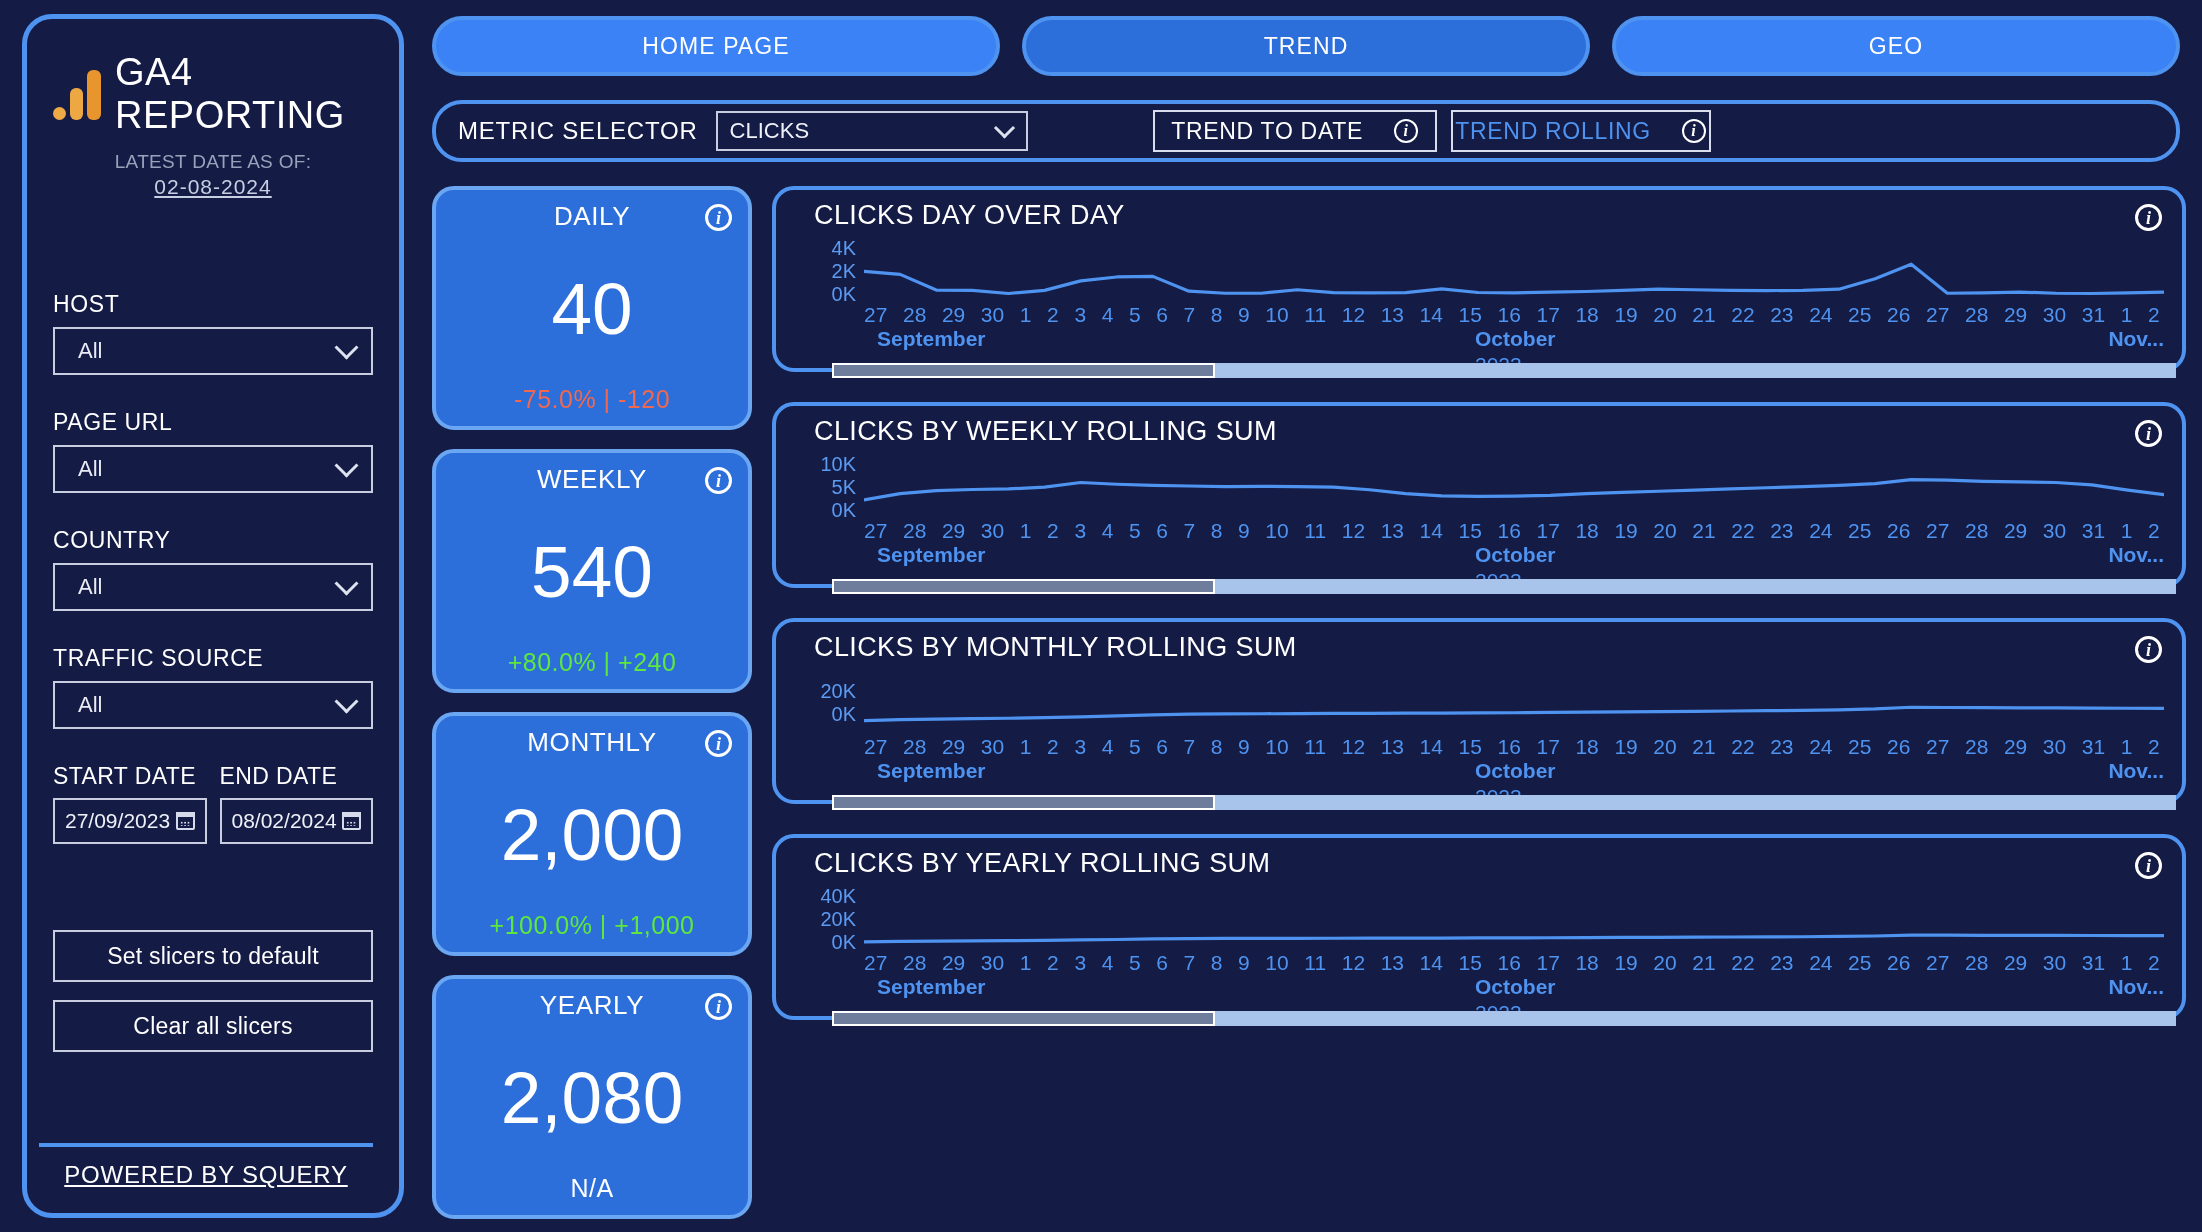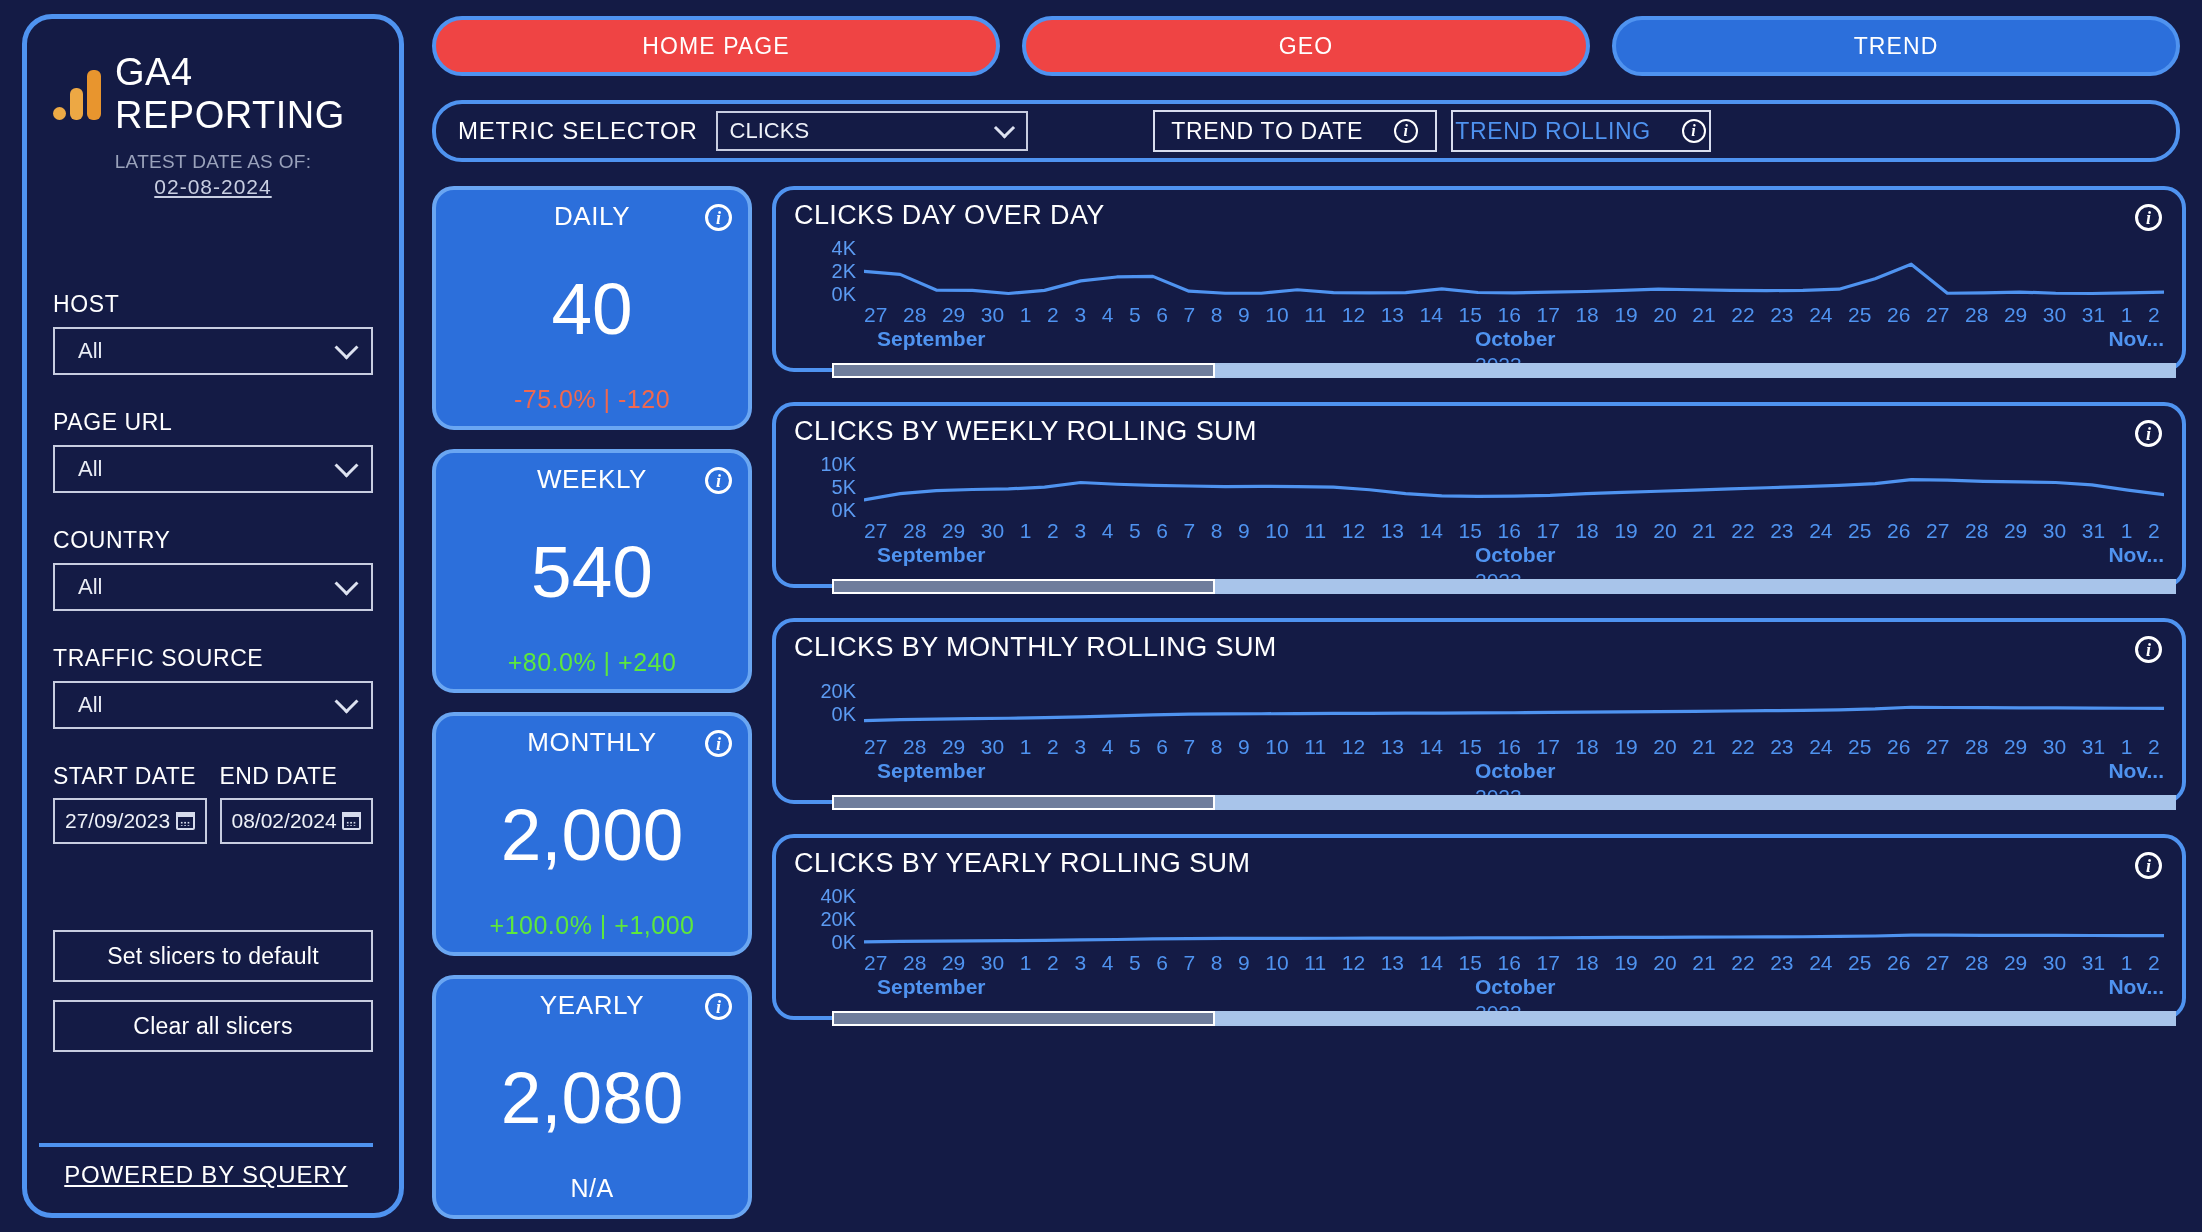--- a/index.html
+++ b/index.html
@@ -57,21 +57,21 @@
     display: flex; align-items: center; justify-content: center; margin-bottom: 18px; letter-spacing: .2px; }
   .footer { position: absolute; left: 12px; right: 26px; bottom: 24px; }
   .foot-rule { height: 4px; background: #4f93f0; margin-bottom: 14px; }
   .foot-txt { text-align: center; color: #ffffff; font-size: 24px; text-decoration: underline;
     letter-spacing: .8px; }
 
   
   .tabs { position: absolute; left: 432px; top: 16px; width: 1748px; height: 60px; display: flex; gap: 22px; }
   .tab { flex: 1; border: 4px solid #4f93f0; border-radius: 30px; display: flex;
     align-items: center; justify-content: center; color: #ffffff; font-size: 23px;
-    letter-spacing: 1.1px; background: #ef4444; }
+    letter-spacing: 1.1px; background: #3b82f6; }
   .tab.active { background: #2c6fdb; }
 
   
   .metricbar { position: absolute; left: 432px; top: 100px; width: 1748px; height: 62px;
     border: 4px solid #4f93f0; border-radius: 30px; background: #141b45;
     display: flex; align-items: center; padding: 0 22px; }
   .ms-label { color: #ffffff; font-size: 24px; letter-spacing: .8px; margin-right: 18px; }
   .ms-select { width: 312px; height: 40px; border: 2px solid #c8cde0; position: relative;
     display: flex; align-items: center; padding: 0 12px; color: #eef1f8; font-size: 22px; }
   .ms-select .chev { width: 15px; height: 15px; right: 14px; }
@@ -96,21 +96,21 @@
   .kpi-title { color: #ffffff; font-size: 26px; letter-spacing: .6px; }
   .kpi-value { color: #ffffff; font-size: 73px; font-weight: 400; flex: 1;
     display: flex; align-items: center; line-height: 1; }
   .kpi-delta { font-size: 25px; letter-spacing: .5px; }
 
   
   .charts { position: absolute; left: 772px; top: 186px; right: 16px; }
   .panel { height: 186px; border: 4px solid #4f93f0; border-radius: 22px;
     background: #141b45; position: relative; padding: 10px 18px 0 18px; }
   .panel .info { position: absolute; right: 20px; top: 14px; }
-  .panel-title { color: #ffffff; font-size: 27px; letter-spacing: .4px; }
+  .panel-title { color: #ffffff; font-size: 27px; letter-spacing: .4px; margin-left: 20px; }
   .plot { position: relative; height: 66px; margin-top: 6px; }
   .yaxis { position: absolute; left: 0; top: -4px; width: 62px; height: 76px;
     display: flex; flex-direction: column; justify-content: center;
     align-items: flex-end; color: #5c9bf2; font-size: 20px; }
   .svgwrap { position: absolute; left: 70px; right: 0; top: 0; bottom: 0; }
   .svgwrap svg { width: 100%; height: 100%; display: block; }
   .xaxis { margin-left: 70px; display: flex; justify-content: space-between;
     color: #4f93f0; font-size: 21px; padding-right: 4px; }
   .months { margin-left: 70px; position: relative; height: 26px; color: #4f93f0; font-size: 21px; }
   .months span { position: absolute; font-weight: bold; }
@@ -193,22 +193,22 @@
     </div>
 
     <div class="footer">
       <div class="foot-rule"></div>
       <div class="foot-txt">POWERED BY SQUERY</div>
     </div>
   </div>
 
   <div class="tabs">
     <div class="tab">HOME PAGE</div>
+    <div class="tab active">TREND</div>
     <div class="tab">GEO</div>
-    <div class="tab active">TREND</div>
   </div>
 
   <div class="metricbar">
     <span class="ms-label">METRIC SELECTOR</span>
     <div class="ms-select">
       <span>CLICKS</span>
       <span class="chev"></span>
     </div>
     <div class="tog t1">
       <span>TREND TO DATE</span>

